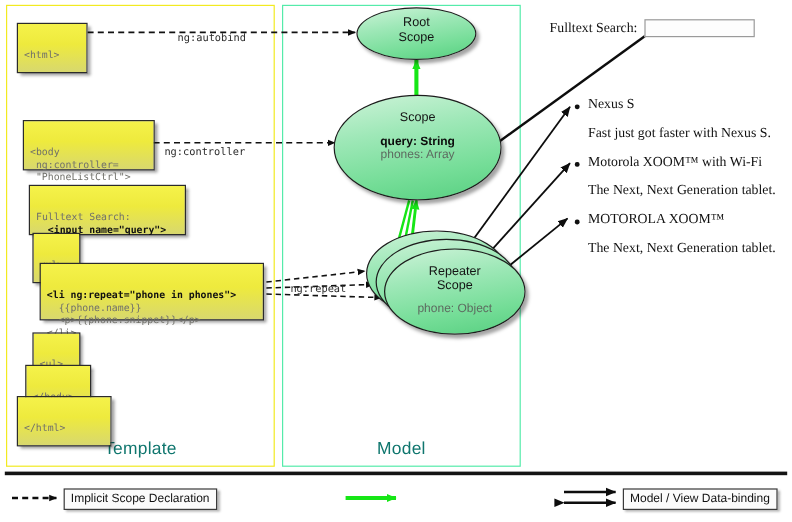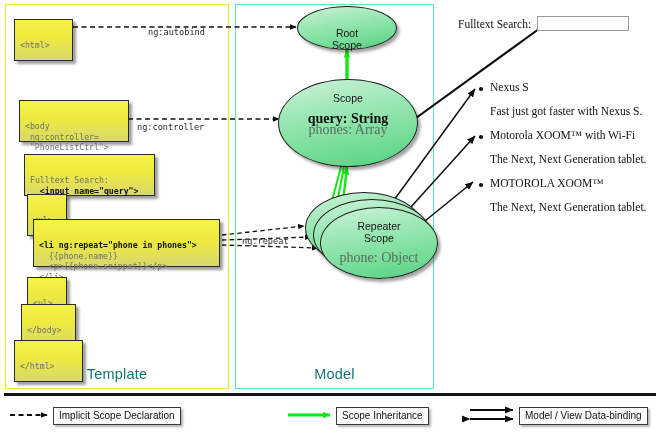--- a/index.html
+++ b/index.html
@@ -27,22 +27,22 @@
            padding:20px 5px;color:#6e6e5e;white-space:pre;}
   .codebox b{color:#101010;font-weight:bold;}
   .codebox .g{color:#70706a;}
 
   
   .ellipse{position:absolute;border:1.6px solid #1d1d1d;border-radius:50%;
            background:linear-gradient(170deg,#cdf3d8 0%,#9fe8b8 34%,#74dd97 72%,#57cf80 100%);
            box-shadow:2.5px 3px 3px rgba(0,0,0,.36);
            text-align:center;box-sizing:border-box;}
   .ell-title{font-size:10.5px;color:#141414;line-height:12px;}
-  .ell-props{font-family:Liberation Serif, serif;
-             font-size:14px;line-height:11px;color:#5d6b60;}
+  .ell-props{font-family:Liberation Sans, sans-serif;
+             font-size:10px;line-height:11px;color:#5d6b60;}
   .ell-props b{color:#0c0c0c;font-weight:bold;}
 
   
   .view-label{position:absolute;font-family:"Liberation Serif",serif;
               font-size:11.5px;color:#111;}
   .view-input{position:absolute;border:1px solid #9a9a9a;background:#fdfdfd;
               box-sizing:border-box;}
   .view-item{position:absolute;font-family:"Liberation Serif",serif;
              font-size:11.5px;color:#111;white-space:nowrap;}
   .view-bullet{position:absolute;width:3.6px;height:3.6px;border-radius:50%;
@@ -114,27 +114,27 @@
 <span class="g"> "PhoneListCtrl"&gt;</span></div>
   <div class="codebox" style="left:24px;top:154px;width:131px;height:28px;"><span class="g">Fulltext Search:</span>
 <b>  &lt;input name="query"&gt;</b></div>
   <div class="codebox" style="left:27px;top:194px;width:40px;height:17px;"><span class="g">&lt;ul&gt;</span></div>
   <div class="codebox" style="left:33px;top:219px;width:187px;height:48px;"><b>&lt;li ng:repeat="phone in phones"&gt;</b>
 <span class="g">  {{phone.name}}</span>
 <span class="g">  &lt;p&gt;{{phone.snippet}}&lt;/p&gt;</span>
 <span class="g">&lt;/li&gt;</span></div>
   <div class="codebox" style="left:27px;top:277px;width:40px;height:17px;"><span class="g">&lt;ul&gt;</span></div>
   <div class="codebox" style="left:21px;top:304px;width:55px;height:17px;"><span class="g">&lt;/body&gt;</span></div>
-  <div class="codebox" style="left:14px;top:340px;width:69px;height:17px;"><span class="g">&lt;/html&gt;</span></div>
+  <div class="codebox" style="left:14px;top:330px;width:79px;height:17px;"><span class="g">&lt;/html&gt;</span></div>
 
   <div class="edge-label" style="left:148px;top:11px;">ng:autobind</div>
   <div class="edge-label" style="left:137px;top:106px;">ng:controller</div>
   <div class="edge-label" style="left:242px;top:220px;">ng:repeat</div>
 
-  <div class="ellipse" style="left:297px;top:6px;width:100px;height:44px;padding-top:20px;">
+  <div class="ellipse" style="left:297px;top:6px;width:100px;height:44px;padding-top:6px;">
     <div class="ell-title">Root</div>
     <div class="ell-title">Scope</div>
   </div>
 
   <div class="ellipse" style="left:278px;top:79px;width:140px;height:88px;padding-top:12px;">
     <div class="ell-title">Scope</div>
     <div class="ell-props" style="margin-top:9px;">
       <div><b>query: String</b></div>
       <div>phones: Array</div>
     </div>
@@ -168,16 +168,15 @@
   <div id="divider"></div>
 
   <svg width="660" height="435">
     <line x1="10" y1="415" x2="47" y2="415" stroke="#0d0d0d" stroke-width="2" stroke-dasharray="5,3.5" marker-end="url(#ah-black)"></line>
     <line x1="288" y1="415" x2="330" y2="415" stroke="#16e616" stroke-width="3.2" marker-end="url(#ah-green)"></line>
     <line x1="470" y1="410" x2="513" y2="410" stroke="#0d0d0d" stroke-width="2.2" marker-end="url(#ah-black-lg)"></line>
     <line x1="470" y1="419" x2="513" y2="419" stroke="#0d0d0d" stroke-width="2.2" marker-start="url(#ah-black-lg)" marker-end="url(#ah-black-lg)"></line>
   </svg>
 
   <div class="legend-box" style="left:53px;top:407px;">Implicit Scope Declaration</div>
-  <div class="legend-box" style="left:336px;top:407px;">Scope Inheritance</div>
   <div class="legend-box" style="left:519px;top:407px;">Model / View Data-binding</div>
 
 </div>
 
 </body></html>

